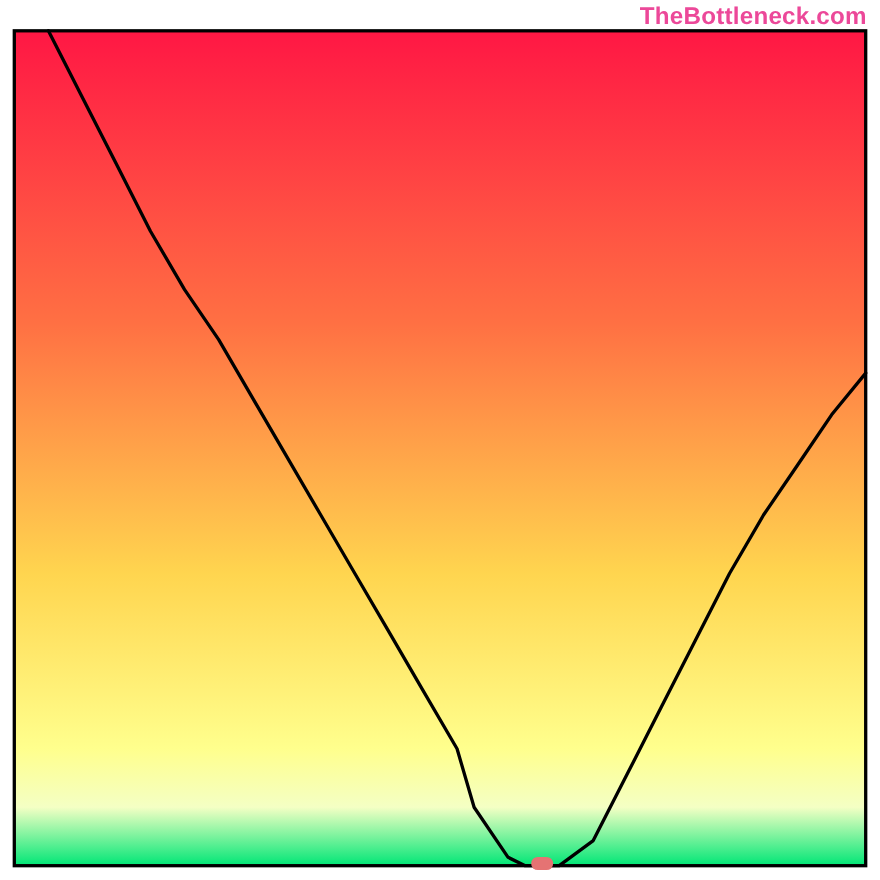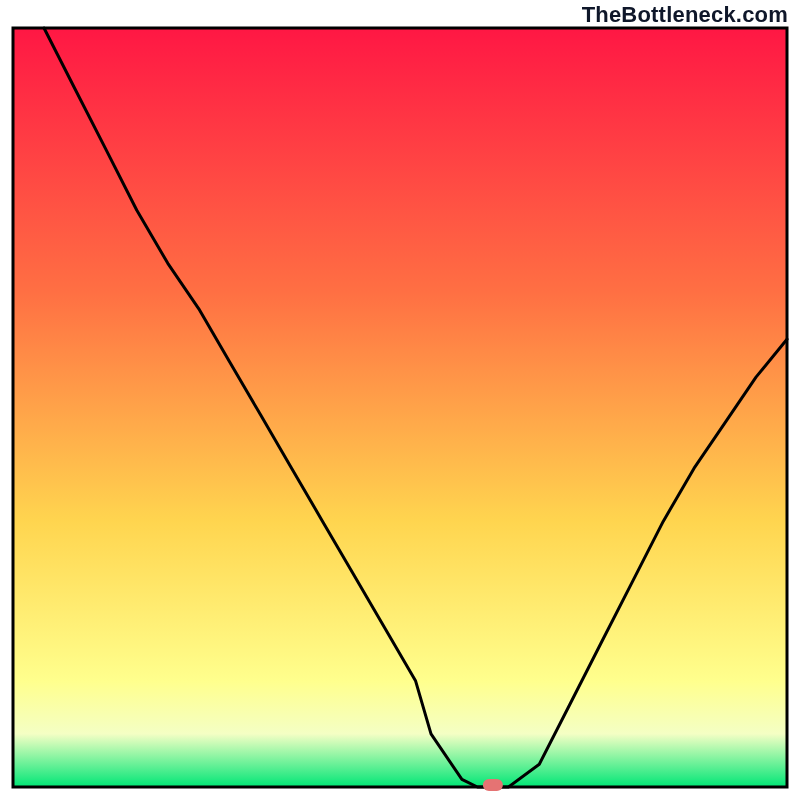--- a/index.html
+++ b/index.html
@@ -18,21 +18,21 @@
   }
   svg {
     display: block;
   }
   .watermark {
     position: absolute;
     top: 2px;
     right: 12px;
     font-size: 22px;
     font-weight: bold;
-    color: #0f172a;
+    color: #ec4899;
     letter-spacing: 0.2px;
   }
 </style>
 </head>
 <body>
 
 <div class="container">
   <div class="watermark">TheBottleneck.com</div>
   <svg id="chart" width="800" height="800" viewBox="0 0 800 800">
     <defs>

